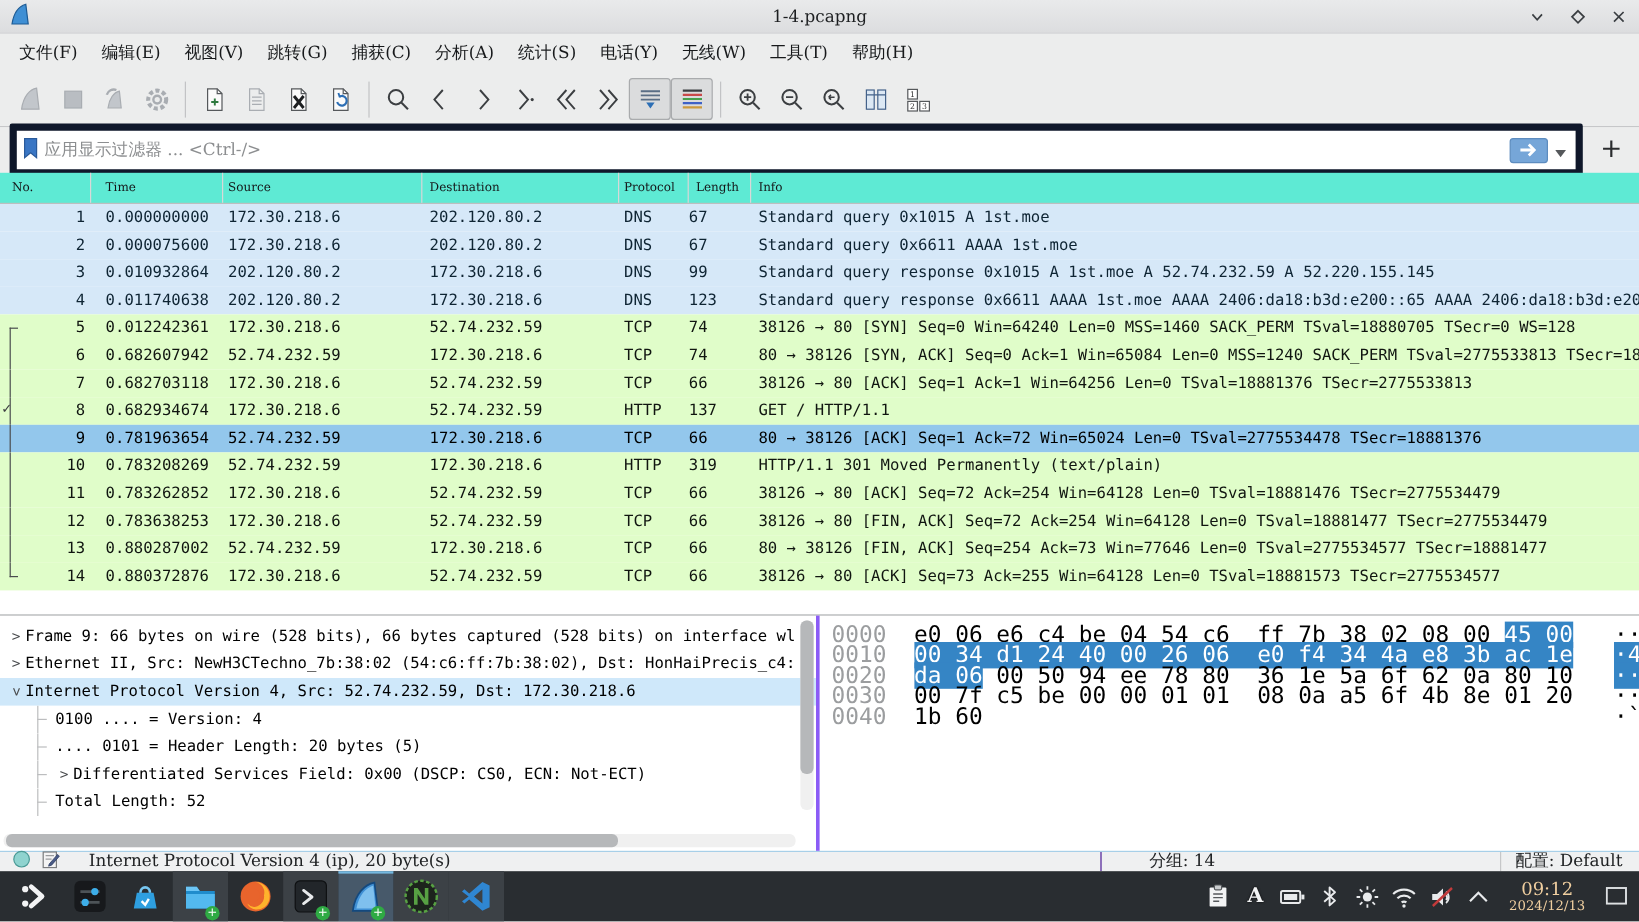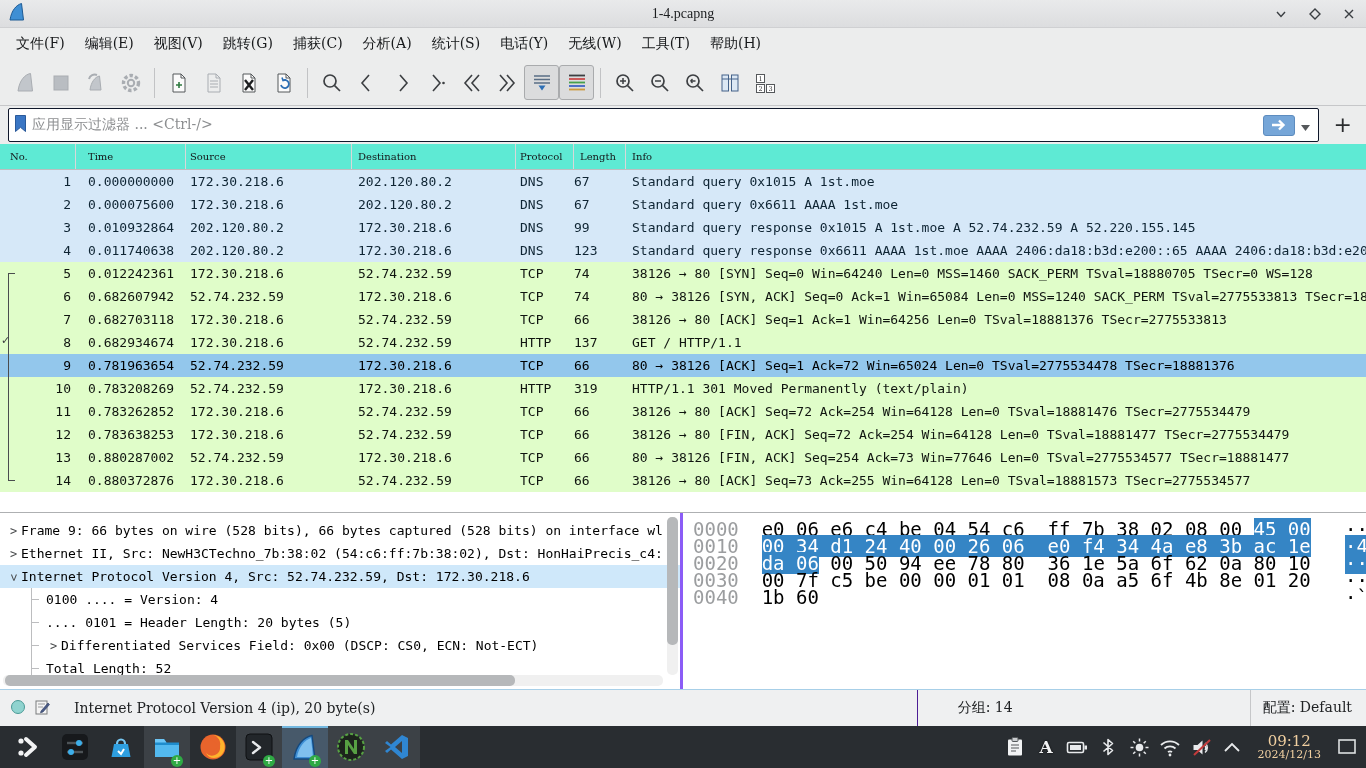--- a/index.html
+++ b/index.html
@@ -3,39 +3,39 @@
 <meta charset="utf-8">
 <style>
   * { margin:0; padding:0; box-sizing:border-box; }
   html,body { width:1366px; height:768px; overflow:hidden; background:#eceded;
               font-family:"DejaVu Serif","Liberation Serif",serif; }
   .app { width:1366px; height:768px; display:flex; flex-direction:column; }
 
   
   .titlebar { height:28px; background:linear-gradient(#e9eaeb,#dcdddf); display:flex;
               align-items:center; padding:0 8px; position:relative; border-bottom:1px solid #cfd0d2; }
-  .titlebar .title { position:absolute; left:0; right:0; text-align:center; font-size:14px; color:#1c1e20;font-family:Liberation Serif, serif; }
+  .titlebar .title { position:absolute; left:0; right:0; text-align:center; font-size:14px; color:#1c1e20; }
   .win-btns { margin-left:auto; display:flex; gap:16px; z-index:2; }
   .win-btn { width:18px; height:18px; display:flex; align-items:center; justify-content:center; }
 
   
   .menubar { height:32px; display:flex; align-items:center; padding-left:6px; background:#eceded; }
   .menu-item { padding:3px 10px; font-size:14px; color:#17191b; cursor:default; }
 
   
   .toolbar { height:46px; background:#eceded; border-bottom:1px solid #c6c7c9;
              display:flex; align-items:center; padding-left:8px; }
   .tb-group { display:flex; align-items:center; }
   .tb-sep { width:1px; height:30px; background:#c2c3c5; margin:0 6px; }
   .tb-btn { width:35px; height:35px; display:flex; align-items:center; justify-content:center; border-radius:3px; }
   .tb-btn.pressed { background:#dbdcdd; border:1px solid #a9abad; }
 
   
   .filterbar { height:38px; display:flex; align-items:center; padding:0 8px; background:#eceded; gap:9px; }
-  .filter-input { flex:1; height:27px; background:#fff; border:1px solid #0f172a; border-radius:2px;
+  .filter-input { flex:1; height:27px; background:#fff; border:6px solid #0f172a; border-radius:2px;
                   display:flex; align-items:center; padding:16px 4px; }
   .filter-placeholder { flex:1; color:#8c8e90; font-size:14px; margin-left:4px;
                         white-space:nowrap; overflow:hidden; }
   .apply-btn { width:32px; height:21px; background:#76a6d8; border:1px solid #5d8cbf; border-radius:3px;
                display:flex; align-items:center; justify-content:center; margin-right:2px; }
   .add-btn { font-size:22px; color:#2a2c2e; padding:0 6px; line-height:1; font-family:"DejaVu Sans",sans-serif; }
 
   
   .pkt-header { height:26px; display:grid; grid-template-columns:76px 110px 166px 164px 58px 52px 1fr;
                 background:#5eead4; border-bottom:1px solid #bdbebf; font-size:10px; color:#141618; }
@@ -78,21 +78,21 @@
   .h-scroll { position:absolute; bottom:3px; left:3px; width:660px; height:11px; background:#f0f0f0; border-radius:5px; }
   .h-thumb { position:absolute; left:2px; width:510px; height:11px; background:#b6b8ba; border-radius:5px; }
 
   .hexpane { flex:1; padding:8px 0 0 10px; font-family:"DejaVu Sans Mono","Liberation Mono",monospace;
              font-size:19px; overflow:hidden; }
   .hx-line { white-space:pre; line-height:17px; }
   .hx-off { color:#9b9d9f; }
   .hl { background:#3585c5; color:#fff; }
 
   
-  .statusbar { height:36px; background:#eff0f1; display:flex; align-items:center; font-size:14px; color:#202224; }
+  .statusbar { height:16px; background:#eff0f1; display:flex; align-items:center; font-size:14px; color:#202224; }
   .sb-left { flex:1; display:flex; align-items:center; gap:8px; padding-left:10px; height:100%; }
   .sb-mid { width:333px; border-left:1px solid #4c1d95; height:100%; display:flex; align-items:center; padding-left:40px; }
   .sb-right { border-left:1px solid #c6c7c9; height:100%; display:flex; align-items:center; padding:0 14px 0 12px; }
   .sb-text { margin-left:16px; }
 
   
   .taskbar { height:42px; background:#292d31; display:flex; align-items:center; padding:0 6px; }
   .task { width:46px; height:42px; display:flex; align-items:center; justify-content:center; position:relative; }
   .task.open { background:#3c4146; }
   .task.active { background:#47596a; border-top:2px solid #74b8e0; }

